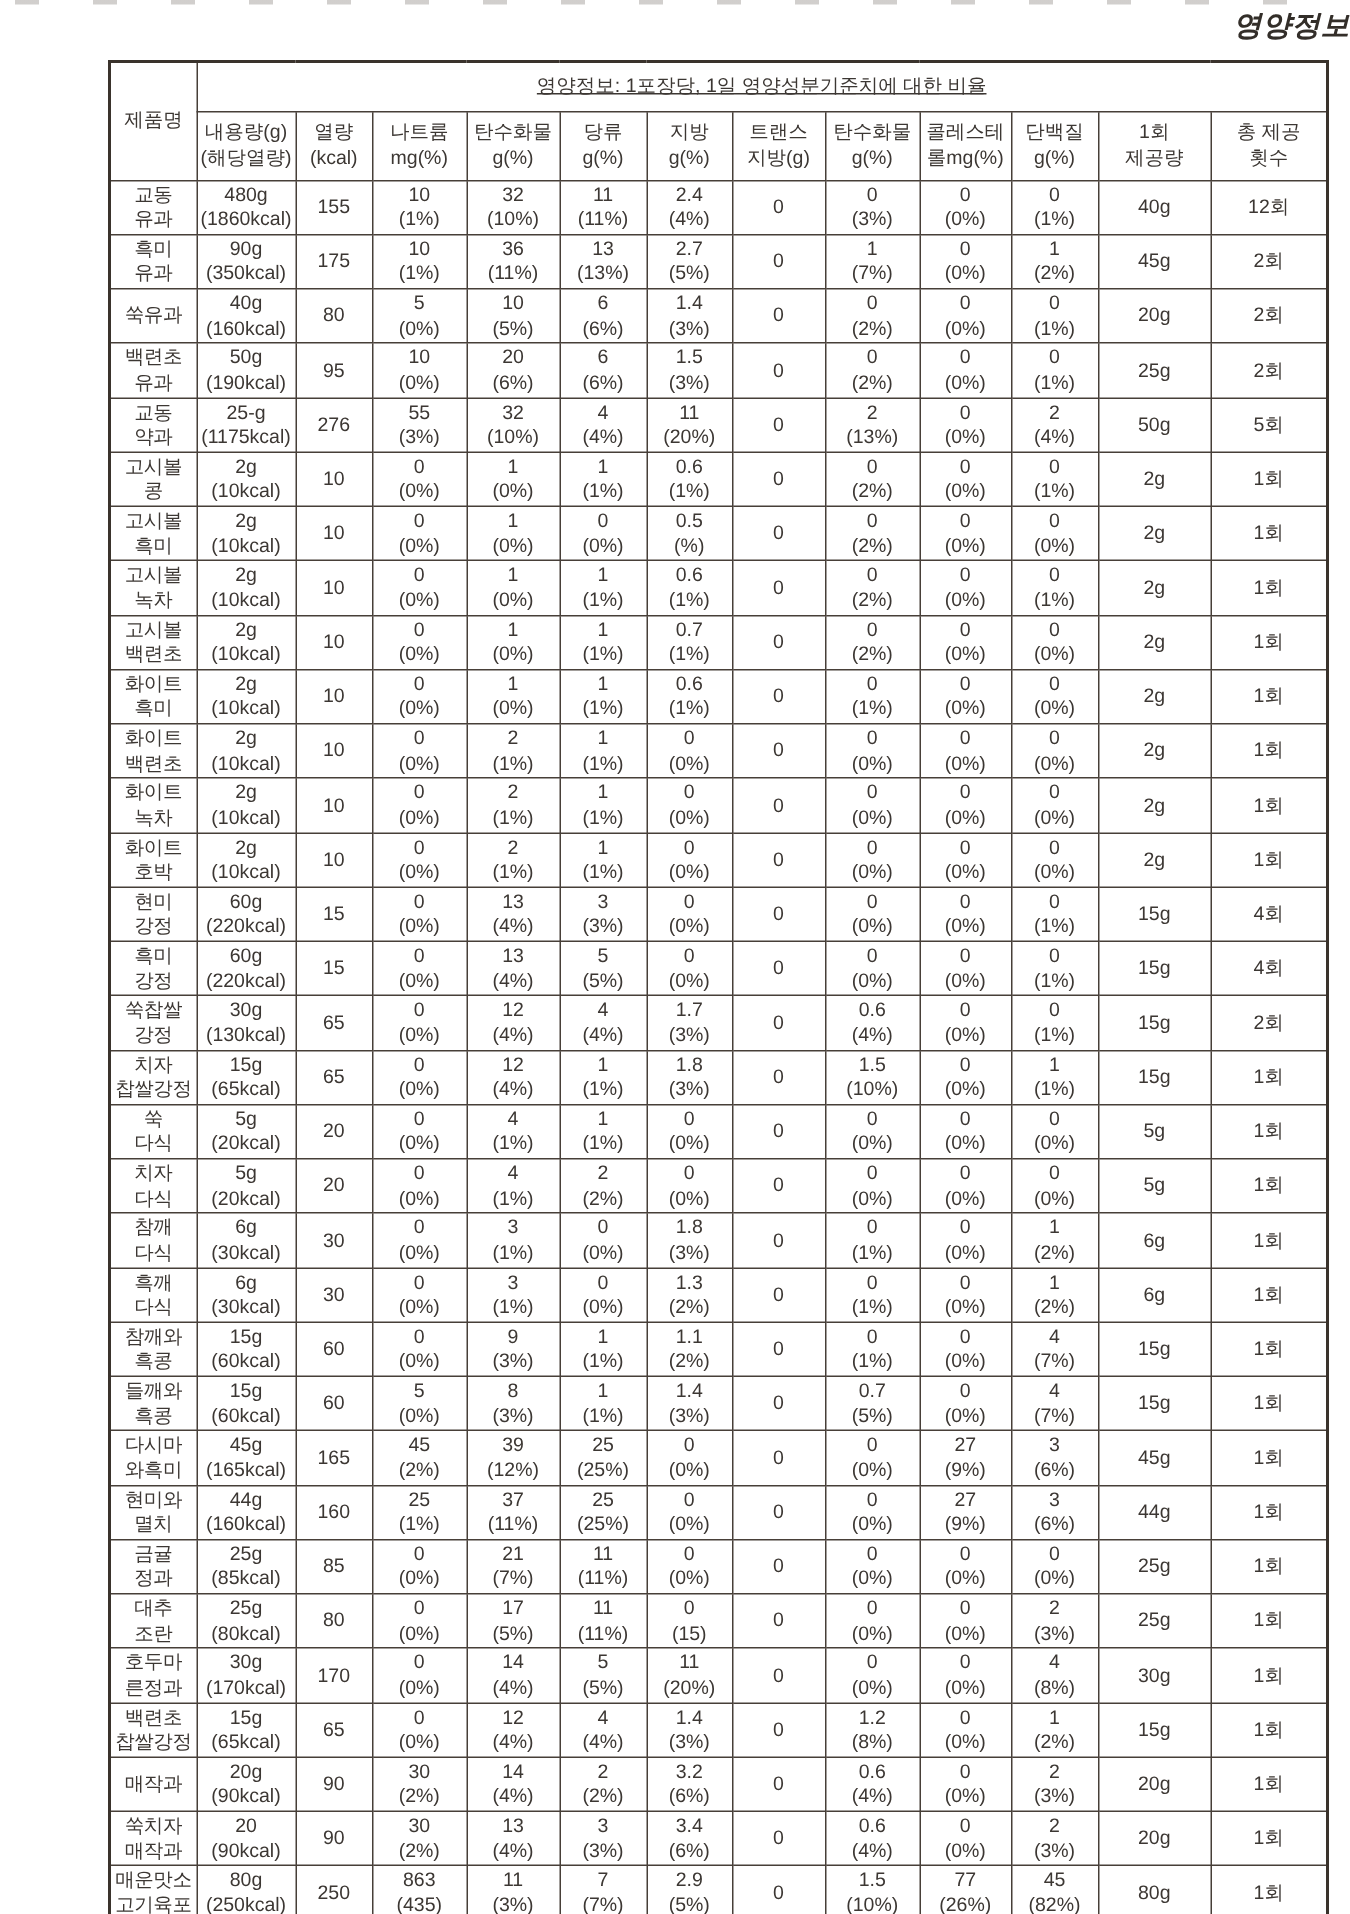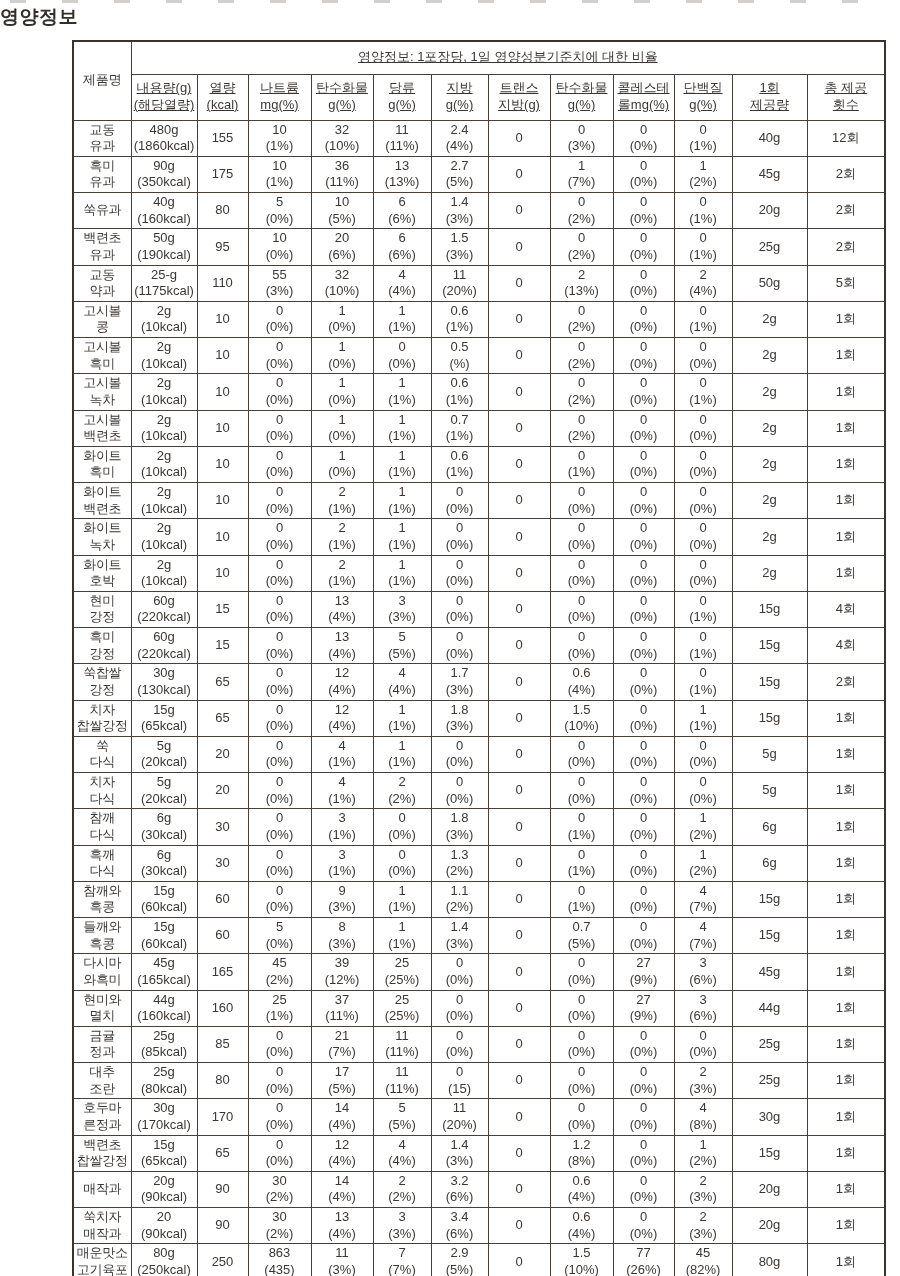--- a/index.html
+++ b/index.html
@@ -16,25 +16,26 @@
     position: absolute;
     top: 0; left: 10px; right: 10px;
     height: 3px;
     background: repeating-linear-gradient(90deg,
       rgba(70,60,52,.55) 0 16px,
       transparent 16px 52px);
     opacity: .45;
   }
   .page-title {
     margin-top: 4px;
-    text-align: left;
+    text-align: right;
     font-size: 19px;
     font-weight: 600;
     letter-spacing: 0.5px;
     color: #332e29;
+    font-style: italic;
   }
   table.nutrition {
     border-collapse: collapse;
     table-layout: fixed;
     width: 812px;
     margin: 10px 0 0 72px;
     border: 2px solid #3a332c;
   }
   table.nutrition th, table.nutrition td {
     border: 1px solid #473f38;
@@ -53,21 +54,21 @@
     font-size: 17px;
     letter-spacing: 0px;
     color: #37322d;
     font-weight: 400;
     text-decoration: underline;
   }
   th.product-col {
     font-size: 13.5px;
     font-weight: 400;
   }
-  tr.col-header-row { height: 46px; text-decoration: underline; }
+  tr.col-header-row { height: 46px; }
   tbody tr { height: 36px; }
   td.name-cell {
     text-align: left;
     padding-left: 2px;
     font-size: 13px;
     letter-spacing: -0.3px;
   }
 </style>
 </head>
 <body>
@@ -218,21 +219,21 @@
         <td>0
 (1%)</td>
         <td>25g</td>
         <td>2회</td>
       </tr>
       <tr>
         <td class="name-cell">교동
 약과</td>
         <td>25-g
 (1175kcal)</td>
-        <td>110</td>
+        <td>276</td>
         <td>55
 (3%)</td>
         <td>32
 (10%)</td>
         <td>4
 (4%)</td>
         <td>11
 (20%)</td>
         <td>0</td>
         <td>2

